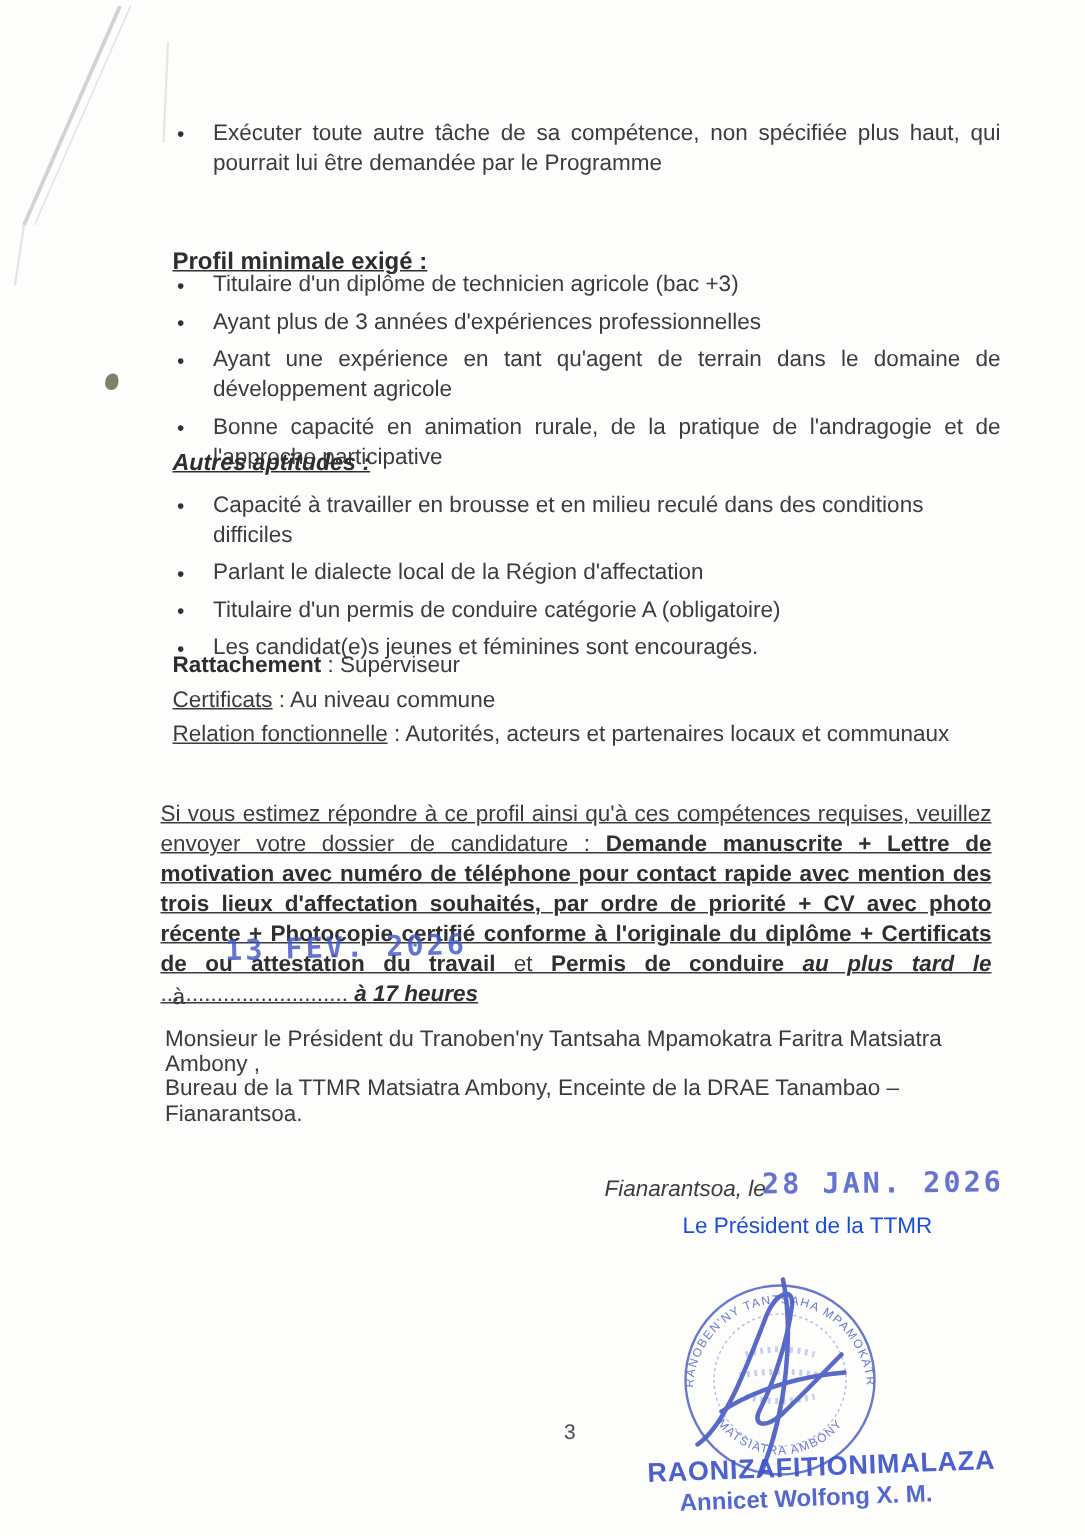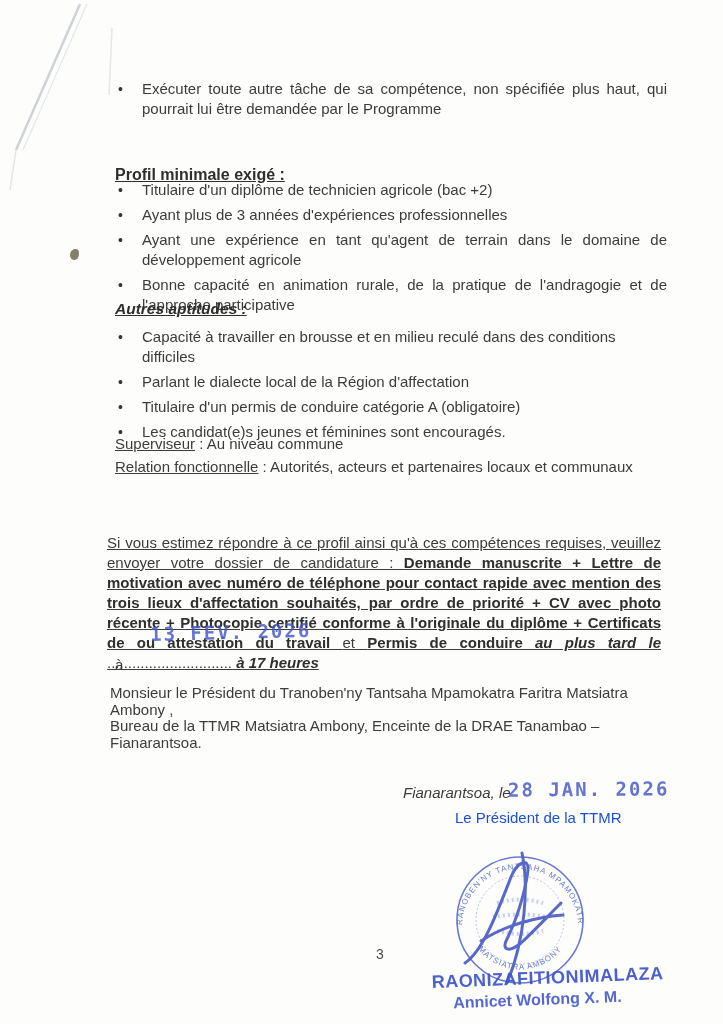--- a/index.html
+++ b/index.html
@@ -69,21 +69,21 @@
       <span class="bullet-marker">•</span>
       <span class="bullet-text justify">Exécuter toute autre tâche de sa compétence, non spécifiée plus haut, qui pourrait lui être demandée par le Programme</span>
     </div>
   </div>
 
   <div class="abs heading-main" style="left:115px;top:146px;margin-top:20px;">Profil minimale exigé :</div>
 
   <div class="abs body-text" style="left:118px;top:180px;width:549px;">
     <div class="bullet-item">
       <span class="bullet-marker">•</span>
-      <span class="bullet-text">Titulaire d'un diplôme de technicien agricole (bac +2)</span>
+      <span class="bullet-text">Titulaire d'un diplôme de technicien agricole (bac +3)</span>
     </div>
     <div class="bullet-item">
       <span class="bullet-marker">•</span>
       <span class="bullet-text">Ayant plus de 3 années d'expériences professionnelles</span>
     </div>
     <div class="bullet-item">
       <span class="bullet-marker">•</span>
       <span class="bullet-text justify">Ayant une expérience en tant qu'agent de terrain dans le domaine de développement agricole</span>
     </div>
     <div class="bullet-item">
@@ -108,21 +108,24 @@
       <span class="bullet-text">Titulaire d'un permis de conduire catégorie A (obligatoire)</span>
     </div>
     <div class="bullet-item">
       <span class="bullet-marker">•</span>
       <span class="bullet-text">Les candidat(e)s jeunes et féminines sont encouragés.</span>
     </div>
   </div>
 
   <div class="abs" style="left:115px;top:432px;width:552px;">
     <div class="detail-line">
-      <span class="lbl-underline">Superviseur</span><span> : Au niveau commune</span>
+      <span class="lbl-bold">Rattachement</span><span> : Superviseur</span>
+    </div>
+    <div class="detail-line">
+      <span class="lbl-underline">Certificats</span><span> : Au niveau commune</span>
     </div>
     <div class="detail-line">
       <span class="lbl-underline">Relation fonctionnelle</span><span> : Autorités, acteurs et partenaires locaux et communaux</span>
     </div>
   </div>
 
   <div class="abs body-text justify" style="left:107px;top:533px;width:554px;text-decoration:underline;">
     <span>Si vous estimez répondre à ce profil ainsi qu'à ces compétences requises, veuillez envoyer votre dossier de candidature : </span><span class="seg-bold">Demande manuscrite + Lettre de motivation avec numéro de téléphone pour contact rapide avec mention des trois lieux d'affectation souhaités, par ordre de priorité + CV avec photo récente + Photocopie certifié conforme à l'originale du diplôme + Certificats de ou attestation du travail </span><span>et </span><span class="seg-bold">Permis de conduire </span><span class="seg-bold-italic">au plus tard le </span><span>..............................</span><span class="seg-bold-italic">  à 17 heures</span>
   </div>
 

